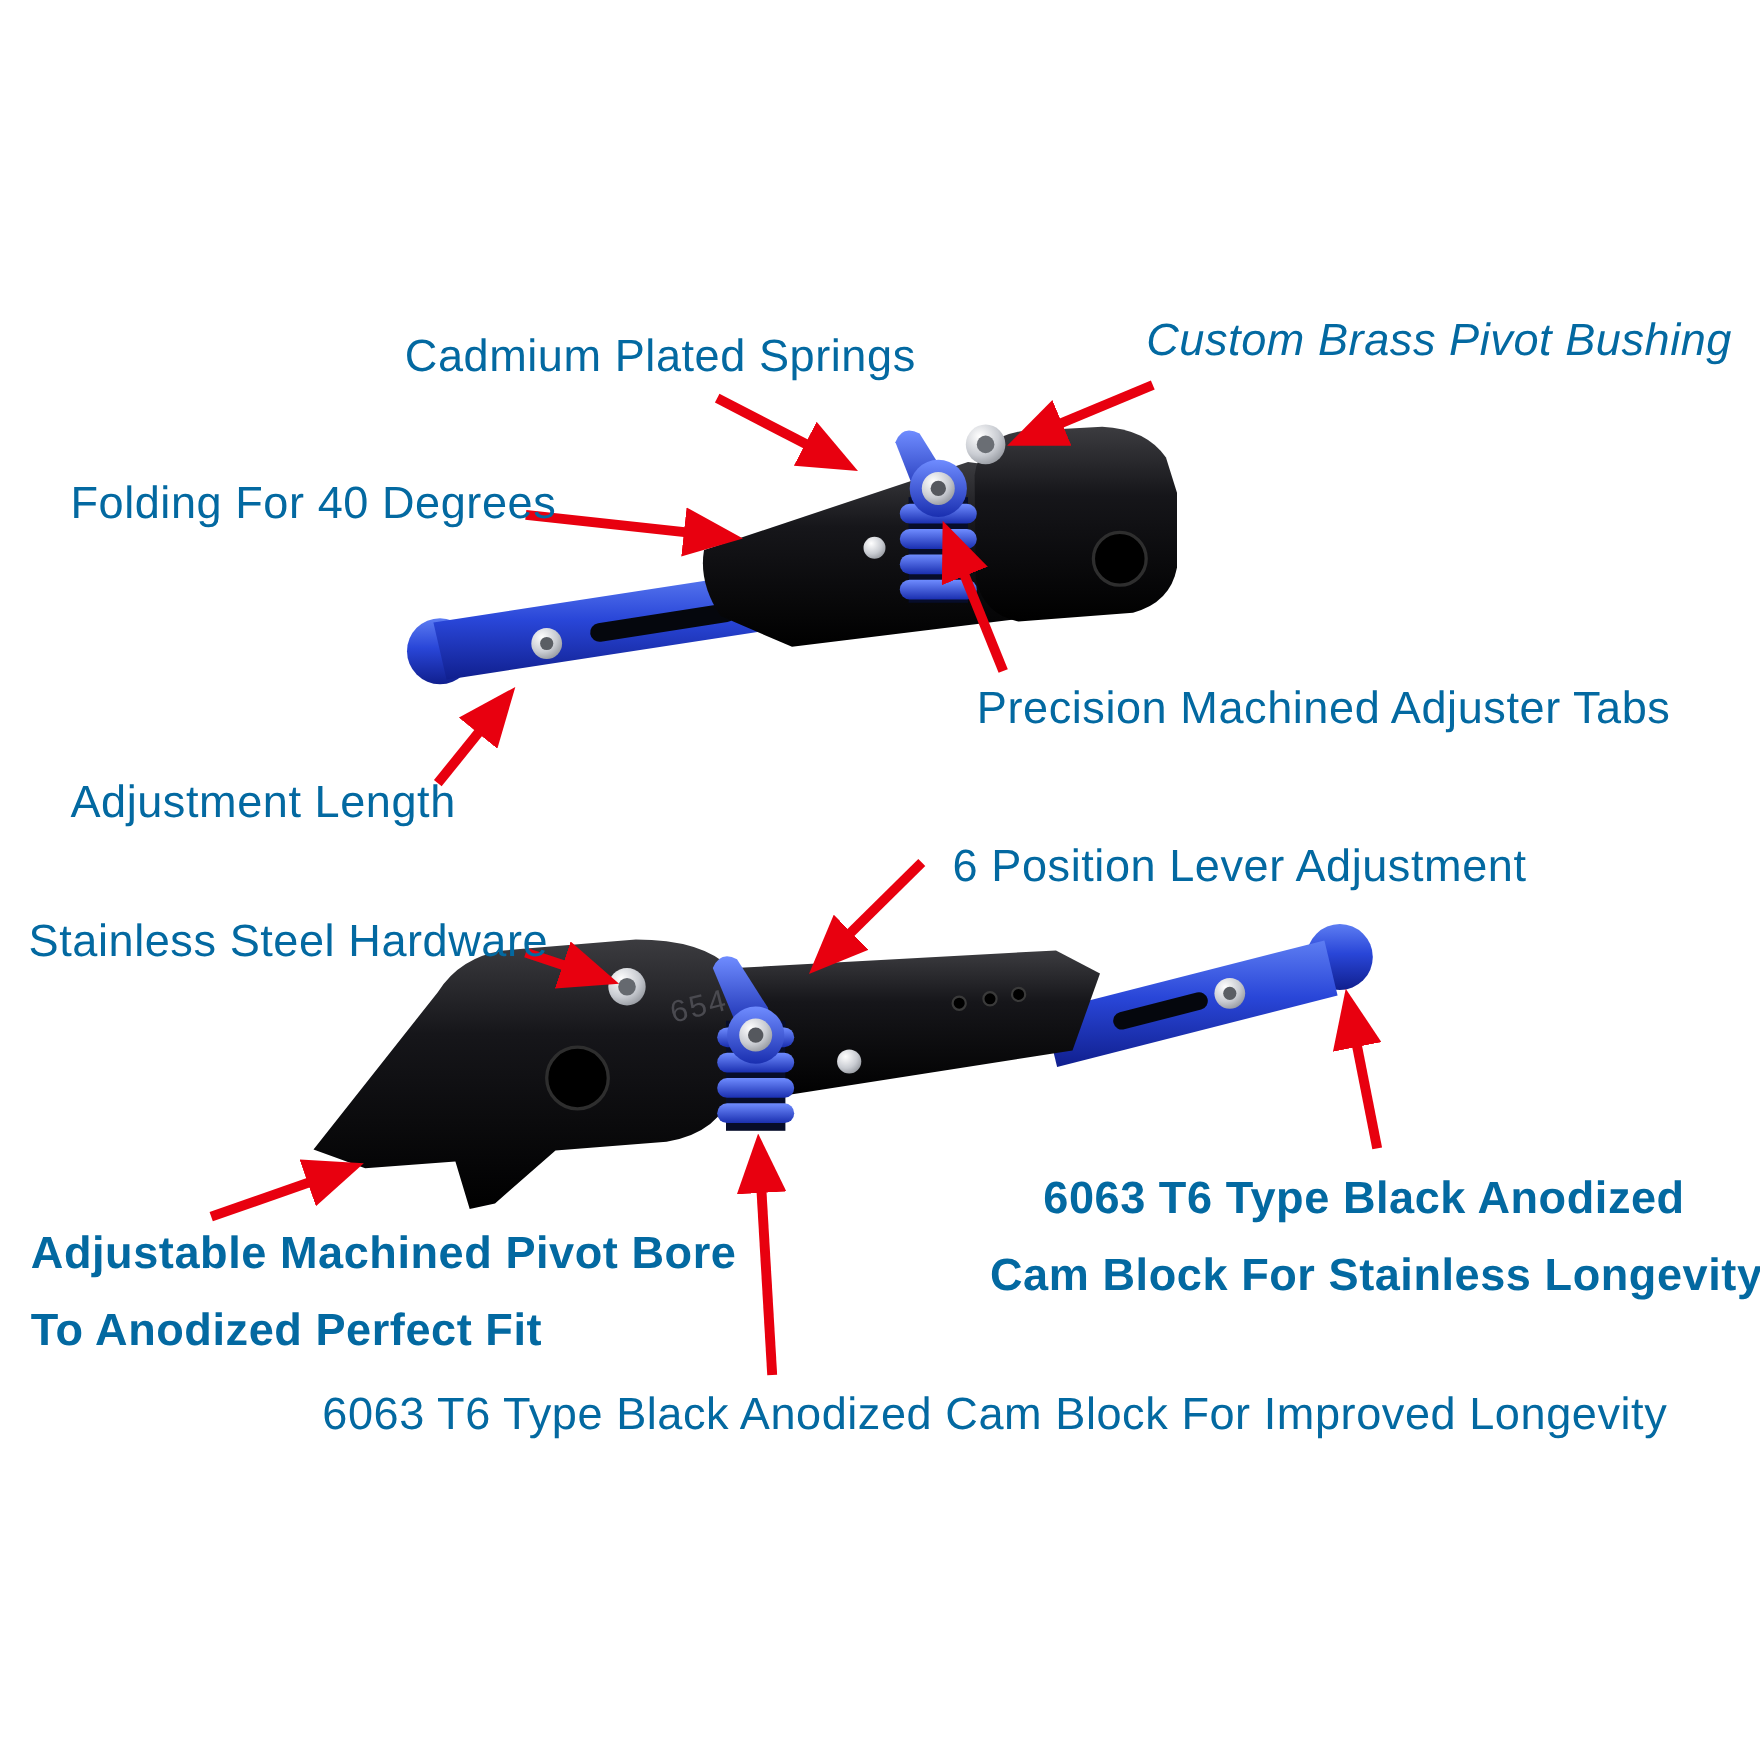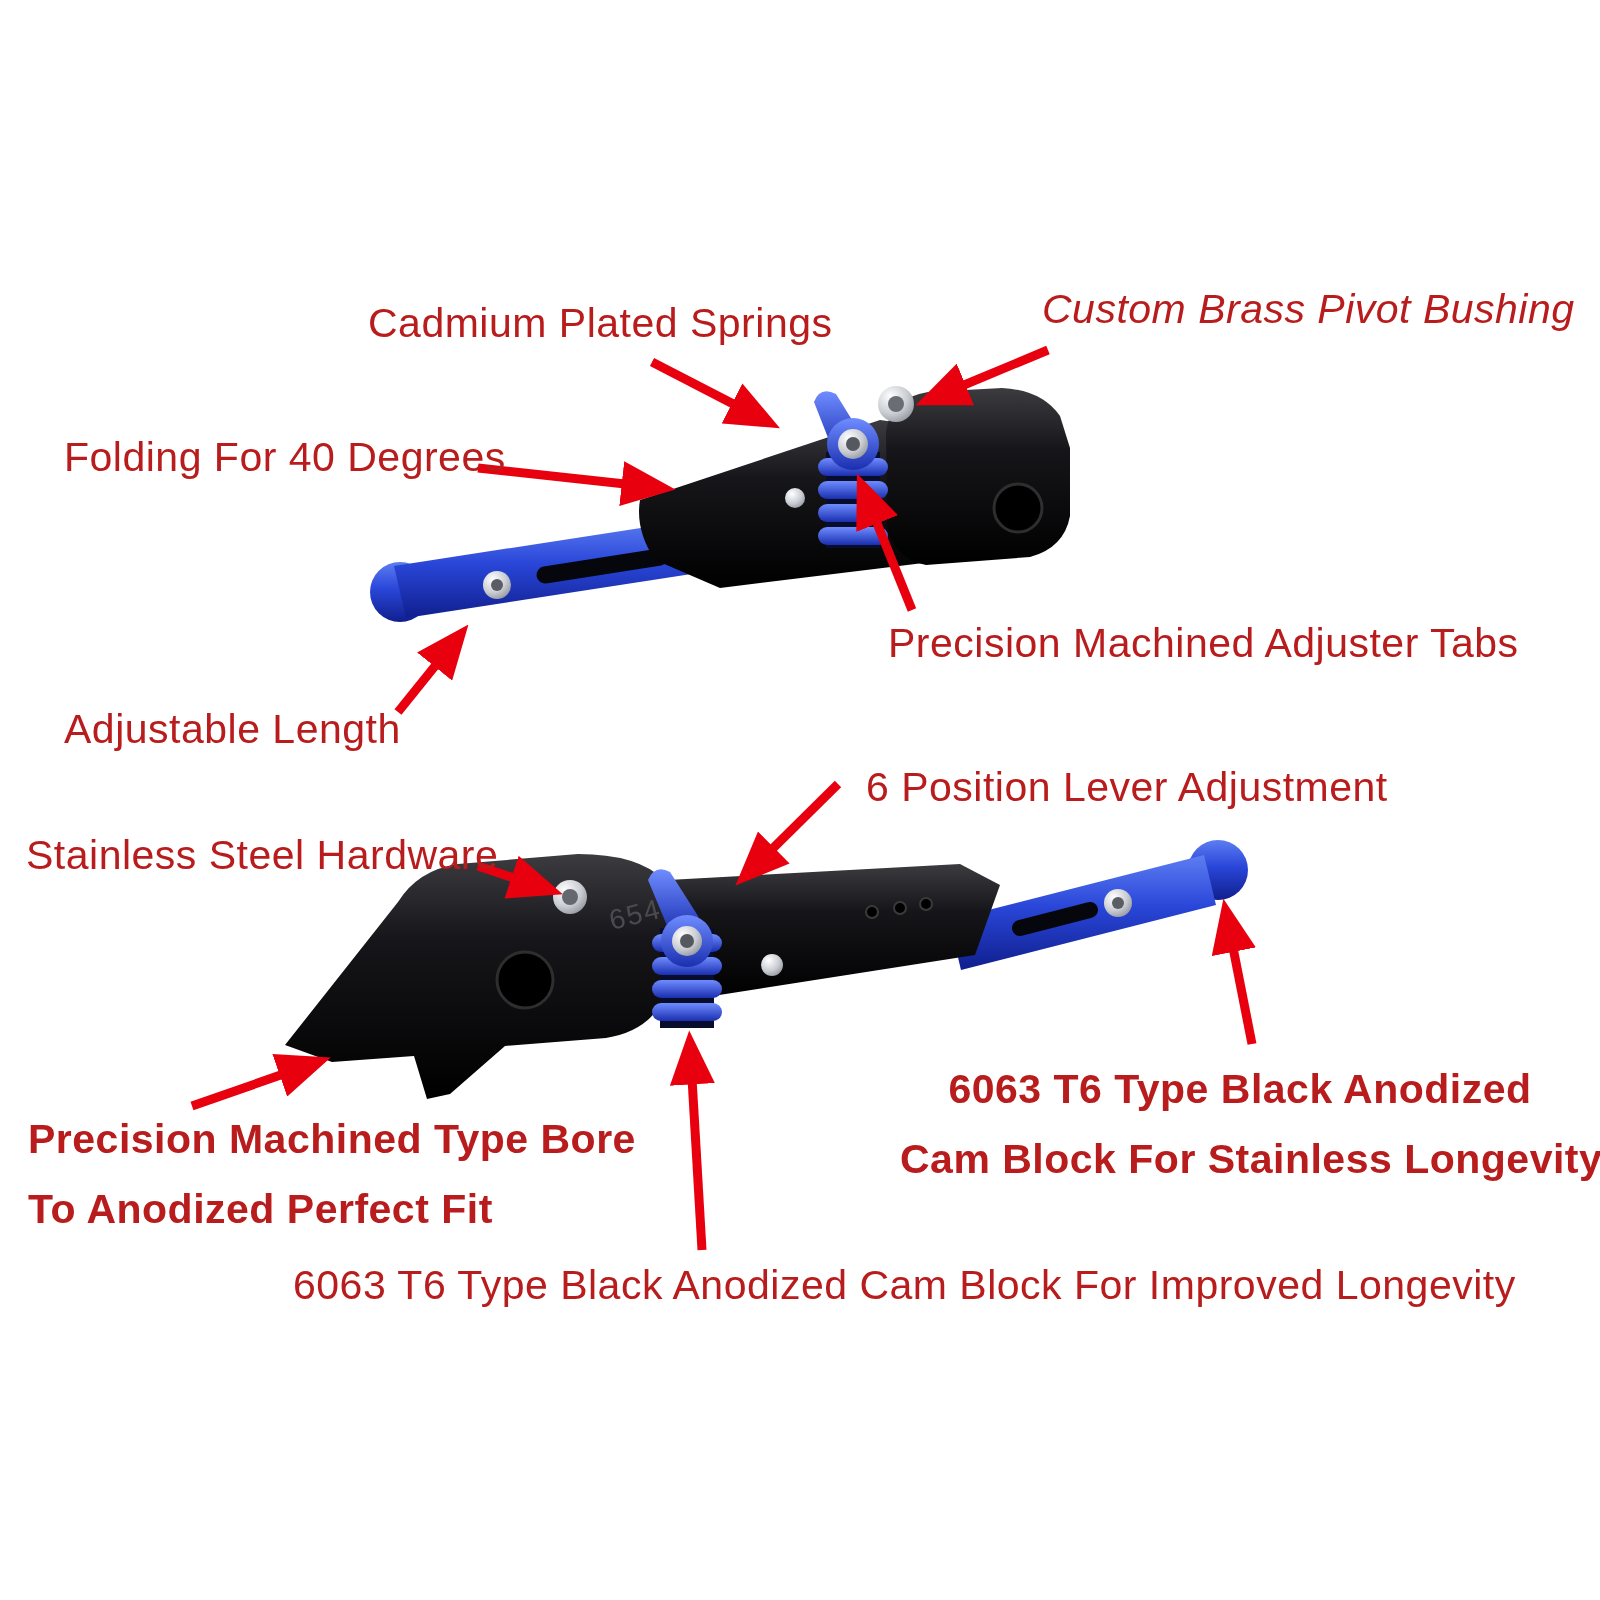--- a/index.html
+++ b/index.html
@@ -7,21 +7,21 @@
     position:relative;
     width:1600px;height:1600px;
     background:#ffffff;
     overflow:hidden;
     font-family:"Liberation Sans", sans-serif;
   }
   .art{position:absolute;left:0;top:0;width:1600px;height:1600px;}
   .callout{
     position:absolute;
     font-size:41px;
-    color:#b91c1c;
+    color:#0369a1;
     white-space:nowrap;
     letter-spacing:.5px;
   }
   .callout .line{display:block;line-height:70px;font-weight:bold;}
   .center{text-align:center;}
 </style>
 </head>
 <body>
 
 <div class="stage">
@@ -130,26 +130,26 @@
       <line x1="192" y1="1106" x2="318" y2="1062" marker-end="url(#arrowHead)"></line>
       <line x1="1252" y1="1044" x2="1226" y2="912" marker-end="url(#arrowHead)"></line>
       <line x1="702" y1="1250" x2="690" y2="1044" marker-end="url(#arrowHead)"></line>
     </g>
   </svg>
 
   <div class="callout" style="left:368px; top:300px;">Cadmium Plated Springs</div>
   <div class="callout" style="left:1042px; top:286px;font-style:italic;">Custom Brass Pivot Bushing</div>
   <div class="callout" style="left:64px; top:434px;">Folding For 40 Degrees</div>
   <div class="callout" style="left:888px; top:620px;">Precision Machined Adjuster Tabs</div>
-  <div class="callout" style="left:64px; top:706px;">Adjustable Length</div>
+  <div class="callout" style="left:64px; top:706px;">Adjustment Length</div>
   <div class="callout" style="left:866px; top:764px;text-align:right;">6 Position Lever Adjustment</div>
   <div class="callout" style="left:26px; top:832px;">Stainless Steel Hardware</div>
 
   <div class="callout" style="left:28px; top:1104px;">
-    <span class="line">Precision Machined Type Bore</span>
+    <span class="line">Adjustable Machined Pivot Bore</span>
     <span class="line">To Anodized Perfect Fit</span>
   </div>
 
   <div class="callout center" style="left:900px; top:1054px; width:680px; white-space:nowrap;">
     <span class="line">6063 T6 Type Black Anodized</span>
     <span class="line">Cam Block For Stainless Longevity</span>
   </div>
 
   <div class="callout" style="left:293px; top:1262px;">6063 T6 Type Black Anodized Cam Block For Improved Longevity</div>
 

